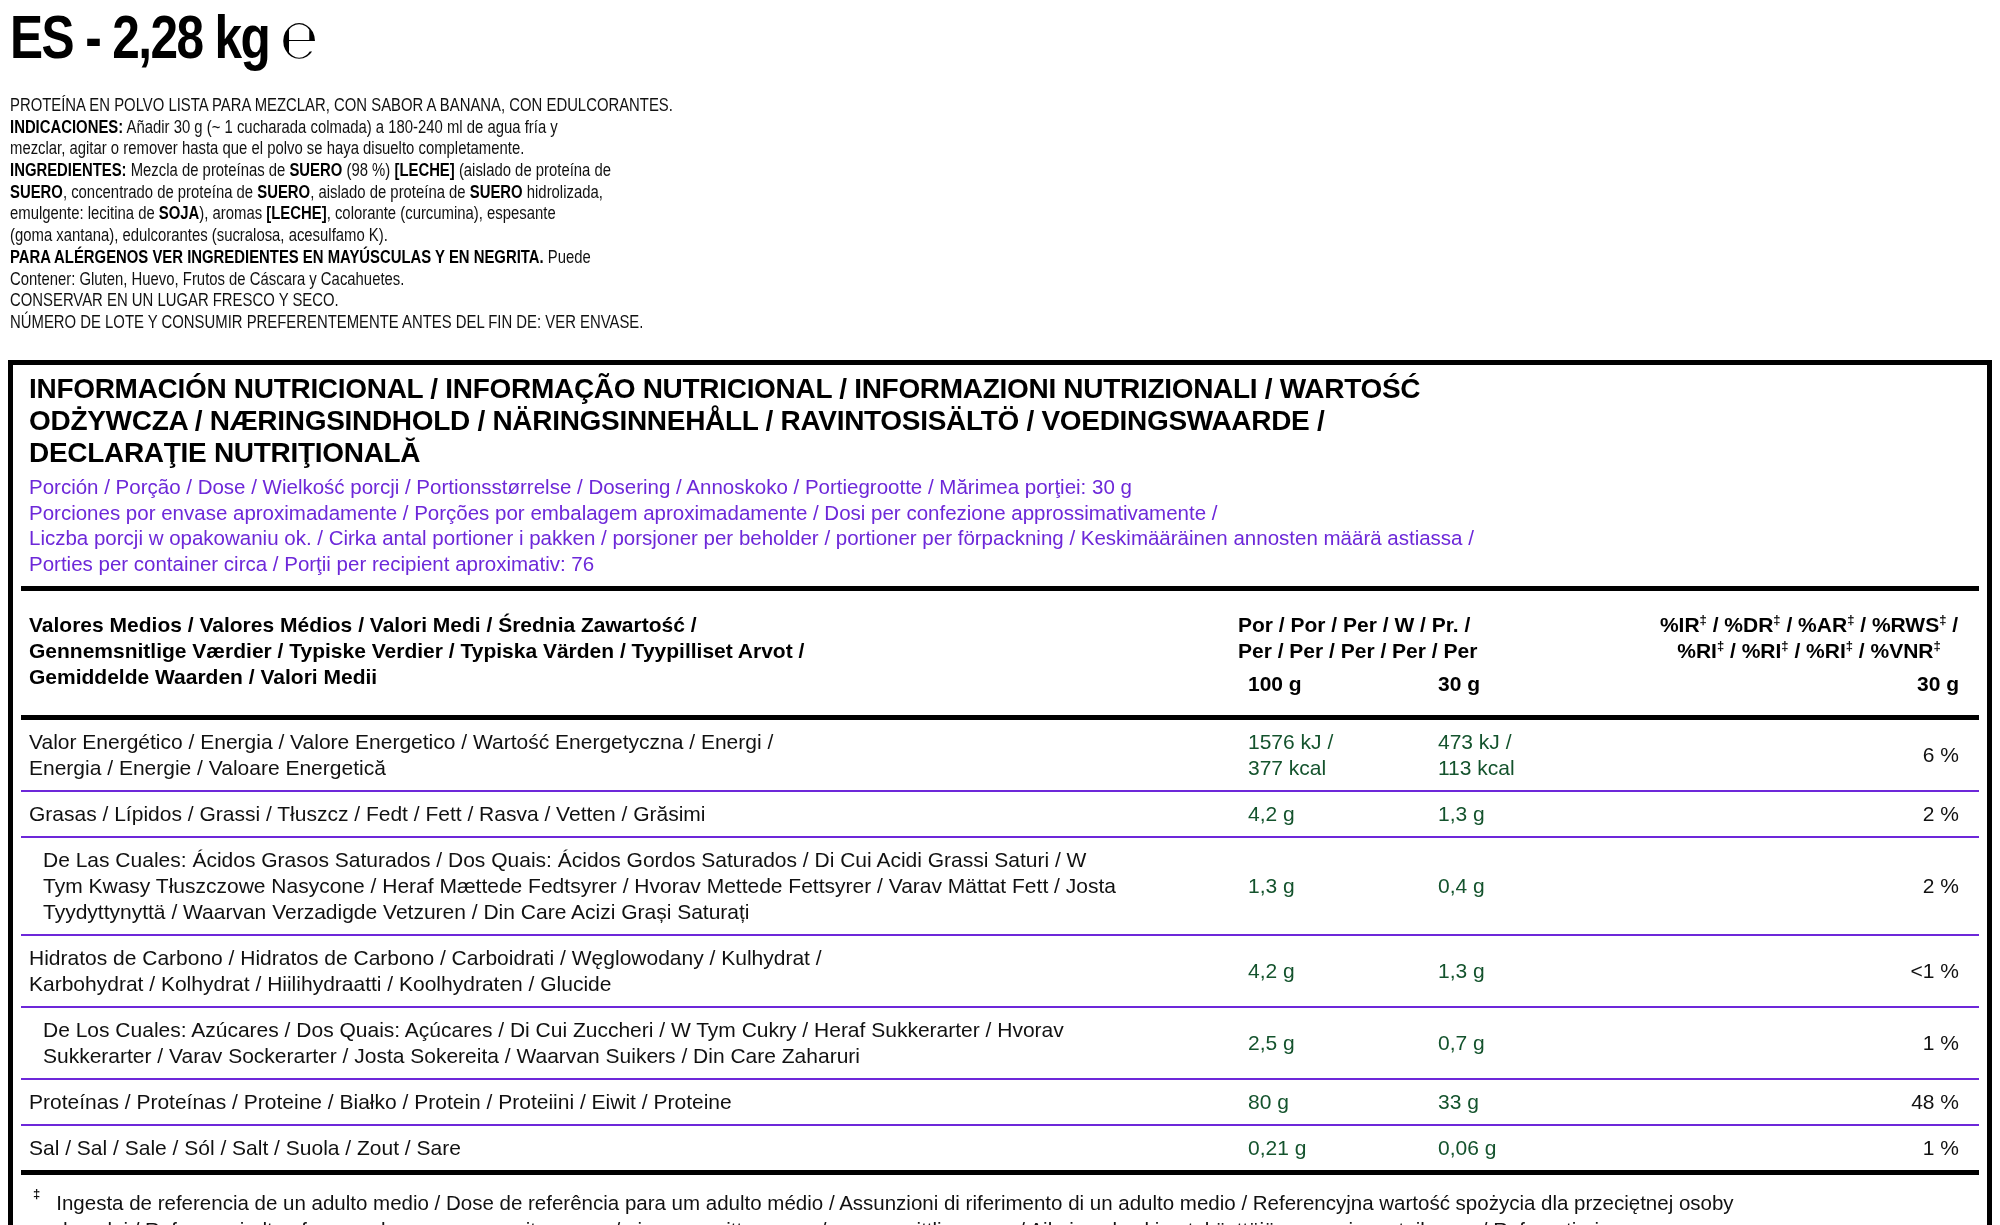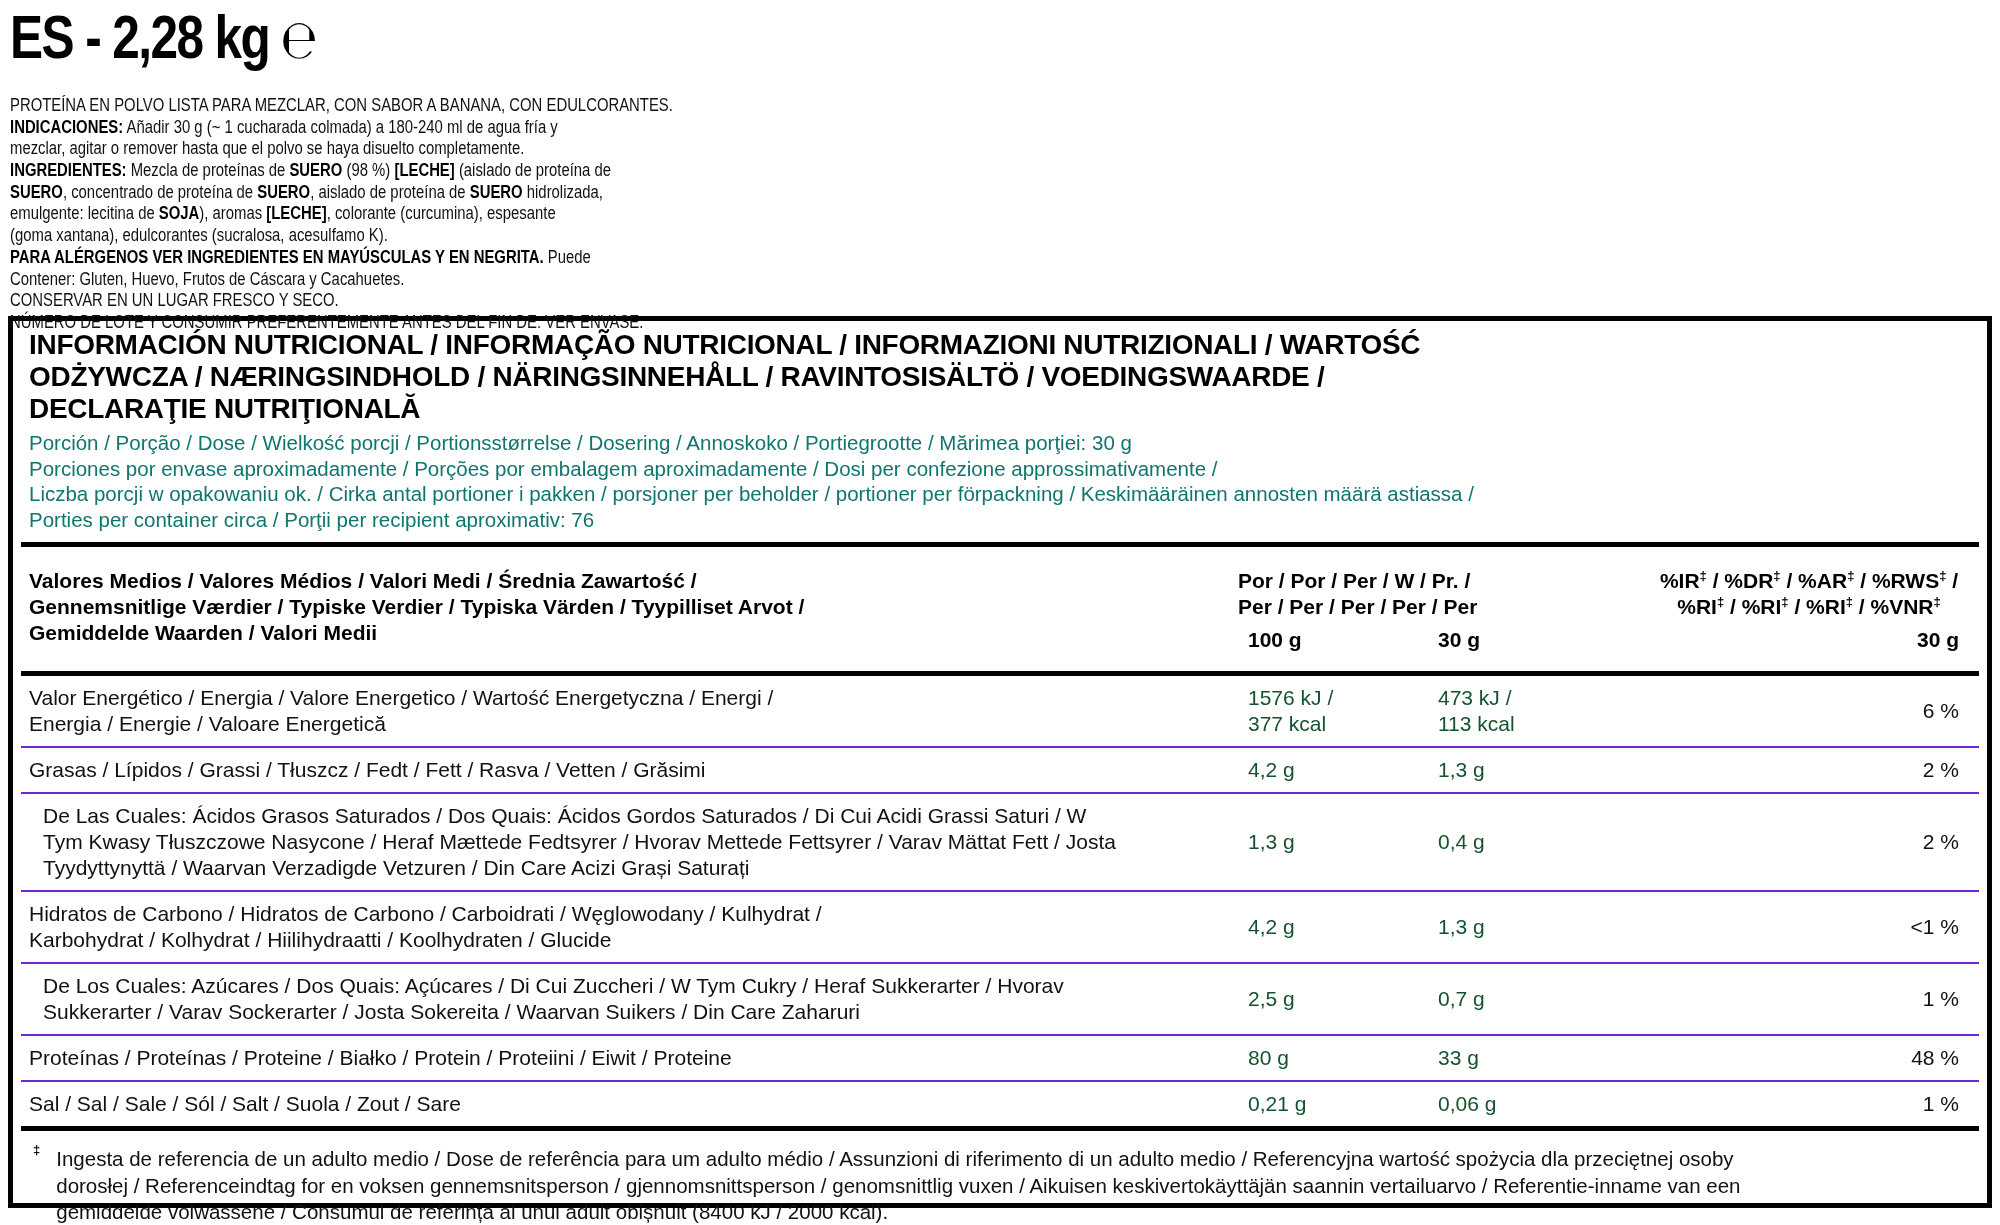--- a/index.html
+++ b/index.html
@@ -1,40 +1,40 @@
 <!DOCTYPE html>
 <html><head>
 <meta charset="utf-8">
 <style>
   html,body { margin:0; padding:0; }
   body {
     width:2000px; height:1225px; background:#ffffff; color:#000;
     font-family:"Liberation Sans","DejaVu Sans",sans-serif;
     overflow:hidden;
   }
-  .top { padding:6px 0 0 10px; height:316px; box-sizing:border-box; }
+  .top { padding:6px 0 0 10px; height:360px; box-sizing:border-box; }
   .brand-line { transform:scaleX(0.8); transform-origin:left top; white-space:nowrap; }
   .brand { font-size:62px; font-weight:700; letter-spacing:-2px; line-height:1; }
   .esign { font-size:54px; font-weight:400; font-family:"DejaVu Sans",sans-serif; margin-left:10px; }
   .intro {
     margin-top:24px; font-size:17.5px; line-height:1.24; color:#111;
     transform:scaleX(0.85); transform-origin:left top; width:860px;
   }
   .intro p { margin:0; white-space:pre-line; }
   .b { font-weight:700; color:#000; }
 
   .box {
     margin:0 8px; border:5px solid #000; height:892px; box-sizing:border-box;
     display:flex; flex-direction:column; background:#fff;
   }
   .box-title {
     margin:0; padding:8px 14px 2px 16px; font-size:28px; font-weight:700;
     line-height:1.14; letter-spacing:-0.3px; white-space:pre-line;
   }
-  .serving { margin:0; padding:3px 14px 9px 16px; font-size:20.5px; line-height:1.26; white-space:pre-line; color:#0f766e; }
+  .serving { margin:0; padding:3px 14px 9px 16px; font-size:20.5px; line-height:1.26; white-space:pre-line; color:#6d28d9; }
   .sep { margin:0 8px; }
   .sep.thick { border-top:5px solid #000; }
 
   .grid { display:grid; grid-template-columns:1fr 190px 235px 300px; }
   .thead { margin:12px 8px; padding:9px 20px 7px 8px; row-gap:8px; align-items:start; }
   .thead .th-label { grid-column:1; grid-row:1/3; font-weight:700; font-size:21px; line-height:1.24; white-space:pre-line; }
   .thead .th-per { grid-column:2/4; grid-row:1; font-weight:700; font-size:21px; line-height:1.24; white-space:pre-line; padding-left:4px; }
   .thead .th-pct { grid-column:4; grid-row:1; font-weight:700; font-size:21px; line-height:1.24; white-space:pre-line; text-align:center; }
   .thead .th-100g { grid-column:2; grid-row:2; font-weight:700; font-size:21px; padding-left:14px; align-self:end; }
   .thead .th-30g  { grid-column:3; grid-row:2; font-weight:700; font-size:21px; padding-left:14px; align-self:end; }

